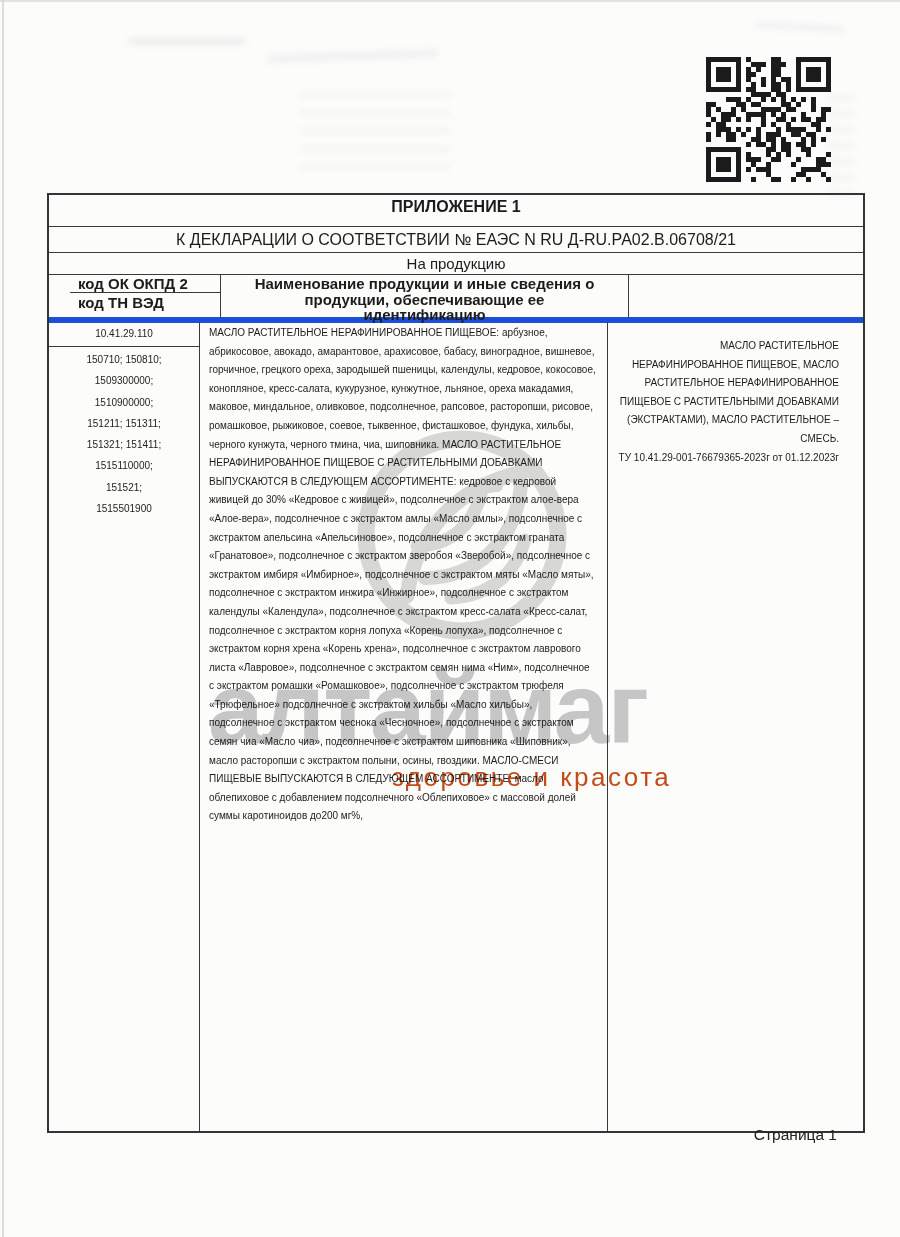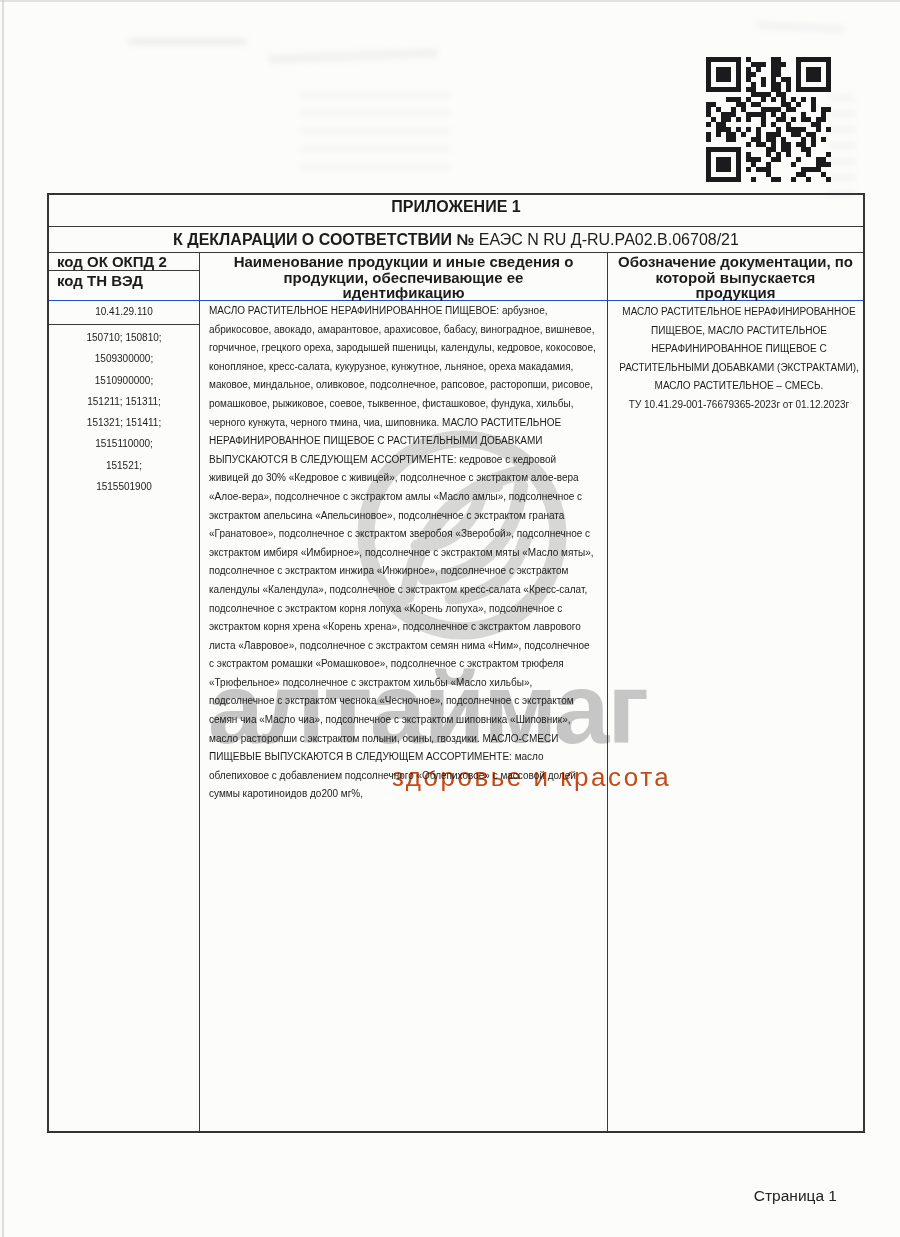--- a/index.html
+++ b/index.html
@@ -39,39 +39,39 @@
 
   
   .doc-table {
     position:absolute; left:47px; top:193px; width:818px; height:940px;
     border:2px solid #343434; display:flex; flex-direction:column;
     z-index:2; background:transparent;
   }
   .t-row { border-bottom:1px solid #3a3a3a; text-align:center; }
   .r-appendix { height:32px; font-weight:bold; font-size:16px; line-height:23px; }
   .r-decl     { height:26px; font-size:16px; line-height:25px; }
-  .r-decl .lbl { font-weight:bold; }
+  .r-decl .lbl { font-weight:normal; }
   .r-scope    { height:22px; font-size:15px; line-height:21px; }
-  .t-head { height:48px; display:flex; border-bottom:1px solid #1d4ed8; font-weight:bold; font-size:15px; }
+  .t-head { height:48px; display:flex; border-bottom:6px solid #1d4ed8; font-weight:bold; font-size:15px;padding-left:21px; }
   .t-body { flex:1; display:flex; font-size:10px; }
   .c1 { width:151px; border-right:1px solid #3a3a3a; }
   .c2 { width:408px; border-right:1px solid #3a3a3a; }
   .c3 { flex:1; }
   .h1a { height:18px; border-bottom:1px solid #3a3a3a; text-align:left; padding:1px 0 0 8px; line-height:16px; }
   .h1b { text-align:left; padding:2px 0 0 8px; line-height:16px; }
   .h2, .h3 { display:flex; align-items:flex-start; justify-content:center; text-align:center; line-height:15.6px; padding-top:1px; }
   .h2 > div { max-width:356px; }
   .h3 > div { max-width:242px; }
   .okpd { height:24px; border-bottom:1px solid #3a3a3a; text-align:center; line-height:22px; }
   .codes { text-align:center; line-height:21.3px; padding-top:2px; }
   .desc { padding:1px 10px 0 9px; line-height:18.6px; text-align:left; }
-  .docs { padding:2px 0 0 7px; line-height:18.6px; text-align:center; }
+  .docs { padding:2px 24px 0 7px; line-height:18.6px; text-align:right;margin-top:12px; }
 
   .footer {
-    position:absolute; top:1187px; right:63px; z-index:2;
+    position:absolute; top:1126px; right:63px; z-index:2;
     font-size:15.5px; color:#222;
   }
 </style>
 </head>
 <body>
 
 <div class="page">
 
   <div class="edge-top"></div>
   <div class="edge-left"></div>
@@ -389,31 +389,29 @@
     <div class="wm-brand">алтаймаг</div>
     <div class="wm-tagline">здоровье и красота</div>
   </div>
 
   <div class="doc-table">
     <div class="t-row r-appendix">ПРИЛОЖЕНИЕ 1</div>
     <div class="t-row r-decl">
       <span class="lbl">К ДЕКЛАРАЦИИ О СООТВЕТСТВИИ №</span>
       <span>ЕАЭС N RU Д-RU.РА02.В.06708/21</span>
     </div>
+    <div class="t-row r-scope">На продукцию</div>
 
     <div class="t-head">
       <div class="c1">
         <div class="h1a">код ОК ОКПД 2</div>
         <div class="h1b">код ТН ВЭД</div>
       </div>
       <div class="c2 h2">
         <div>Наименование продукции и иные сведения о продукции, обеспечивающие ее идентификацию</div>
-      </div>
-      <div class="c3 h3">
-        <div>Обозначение документации, по которой выпускается продукция</div>
       </div>
     </div>
 
     <div class="t-body">
       <div class="c1">
         <div class="okpd">10.41.29.110</div>
         <div class="codes">
           <div>150710; 150810;</div>
           <div>1509300000;</div>
           <div>1510900000;</div>

